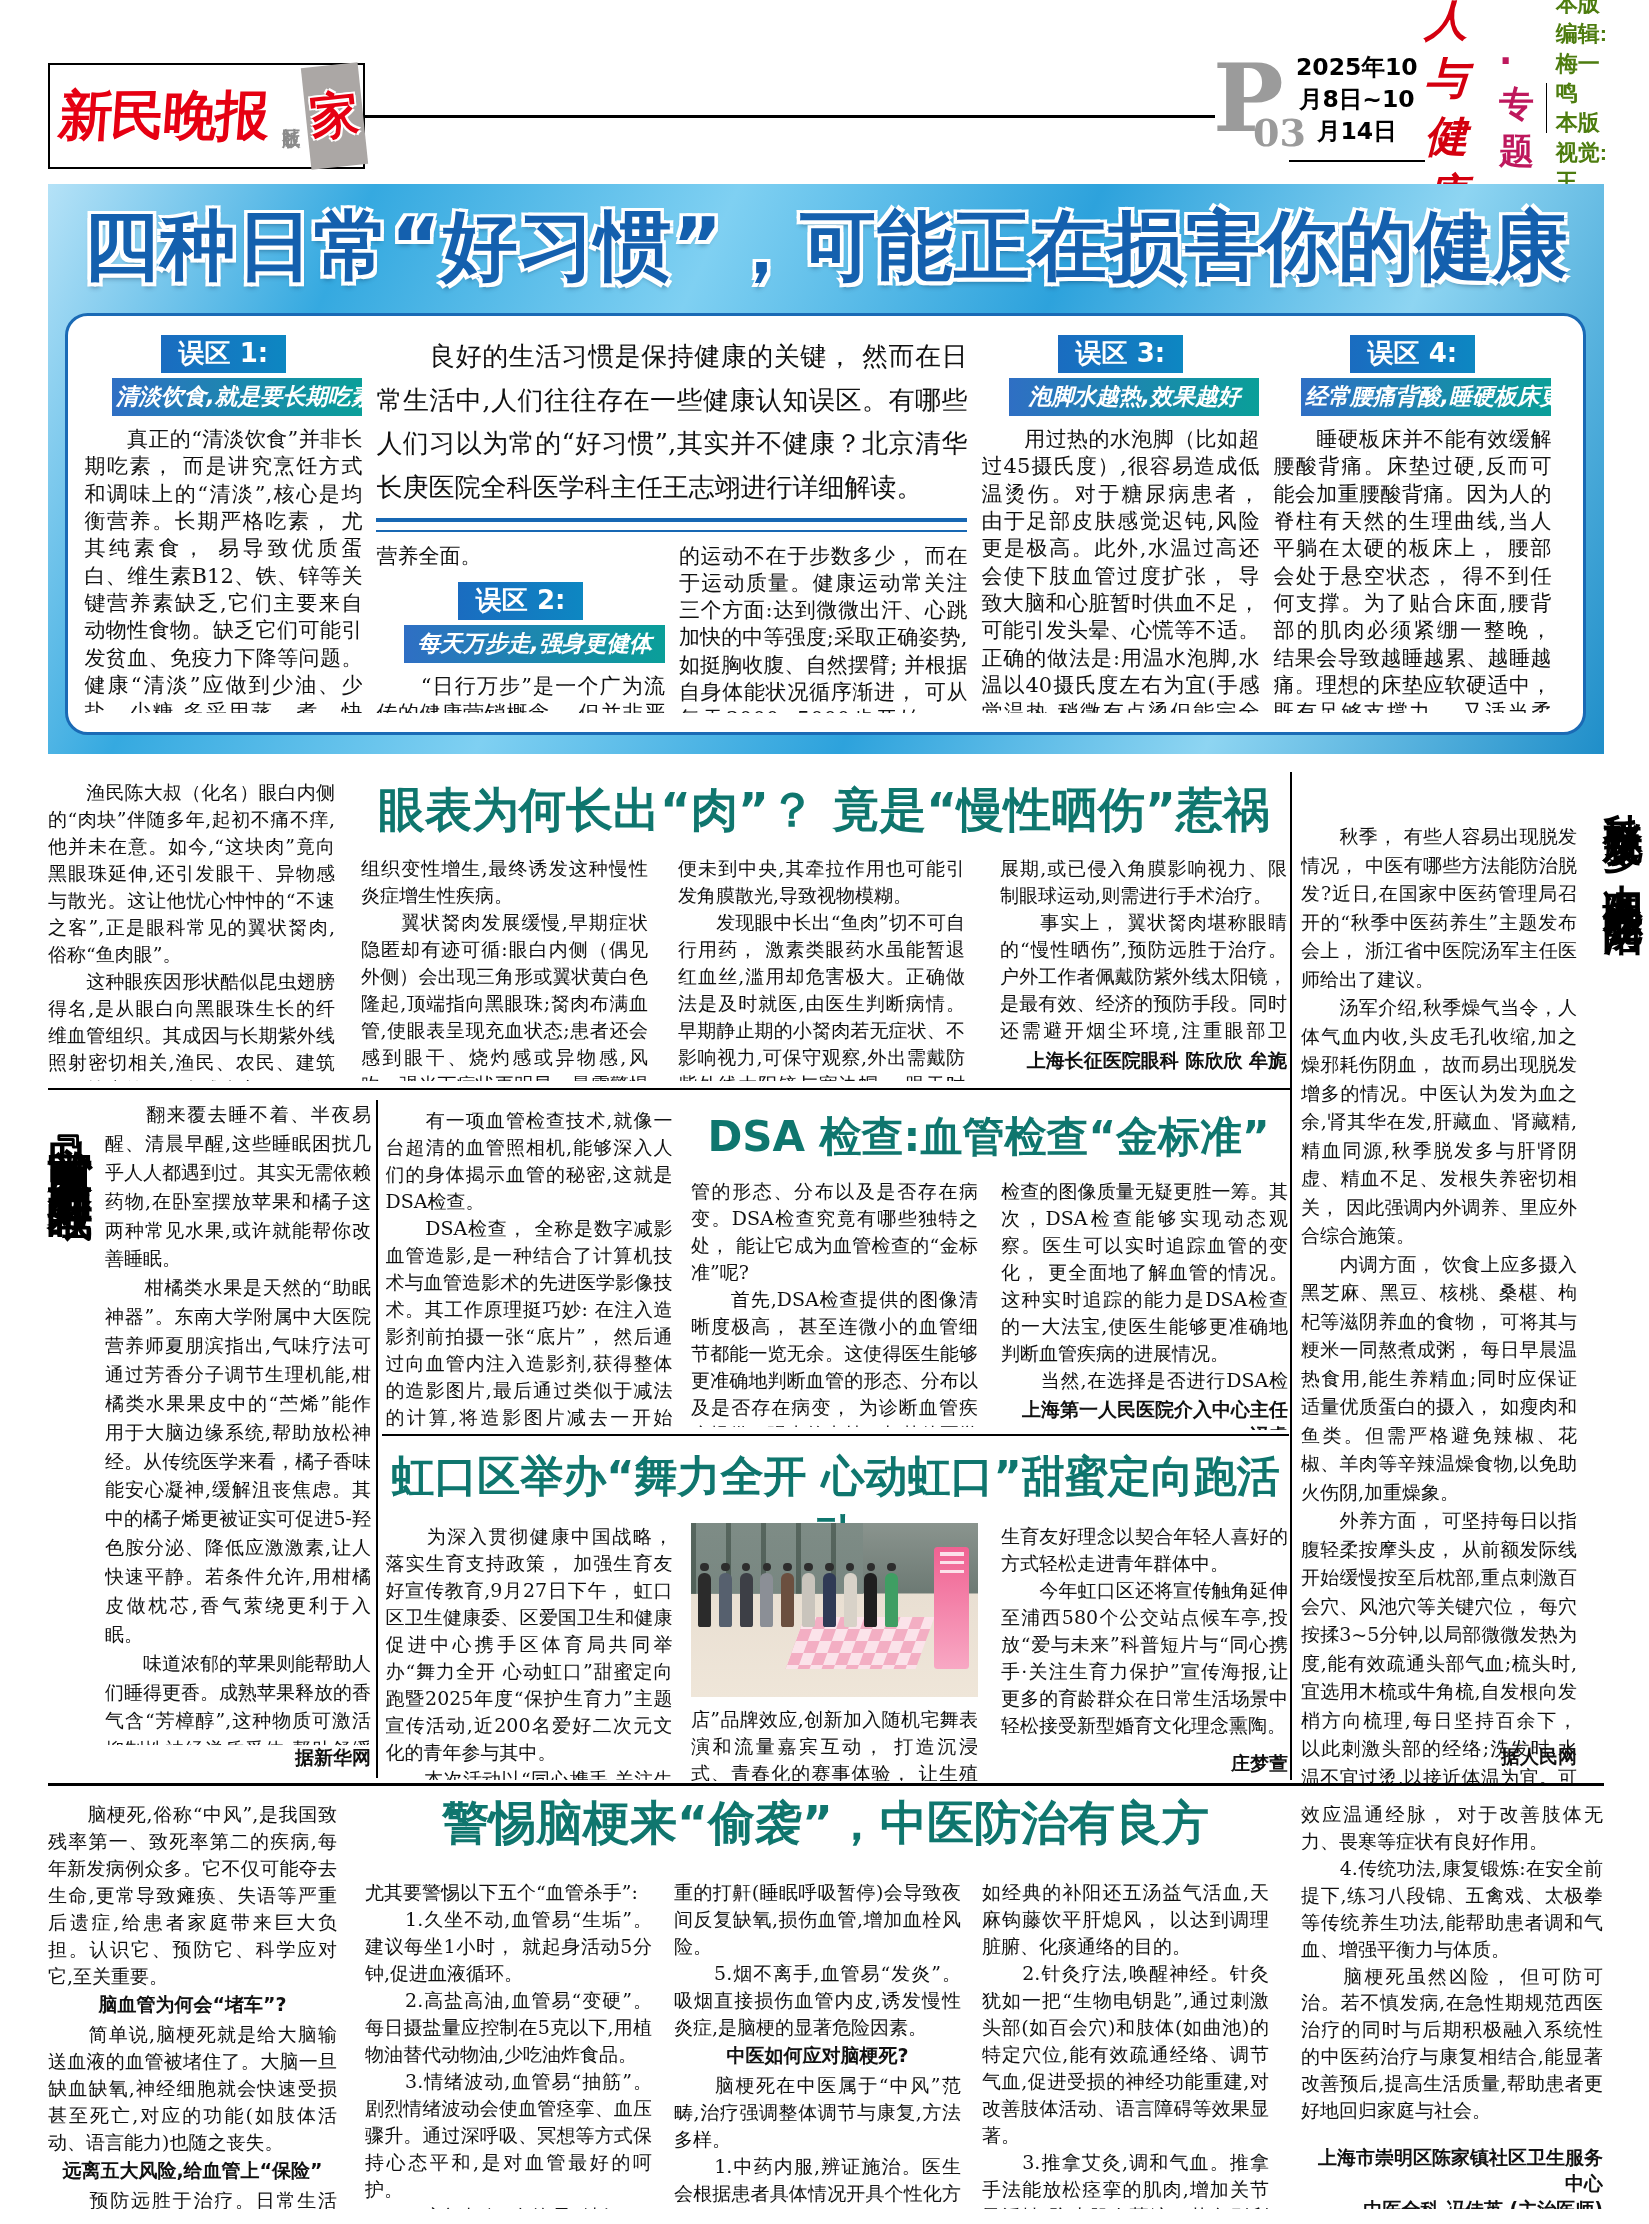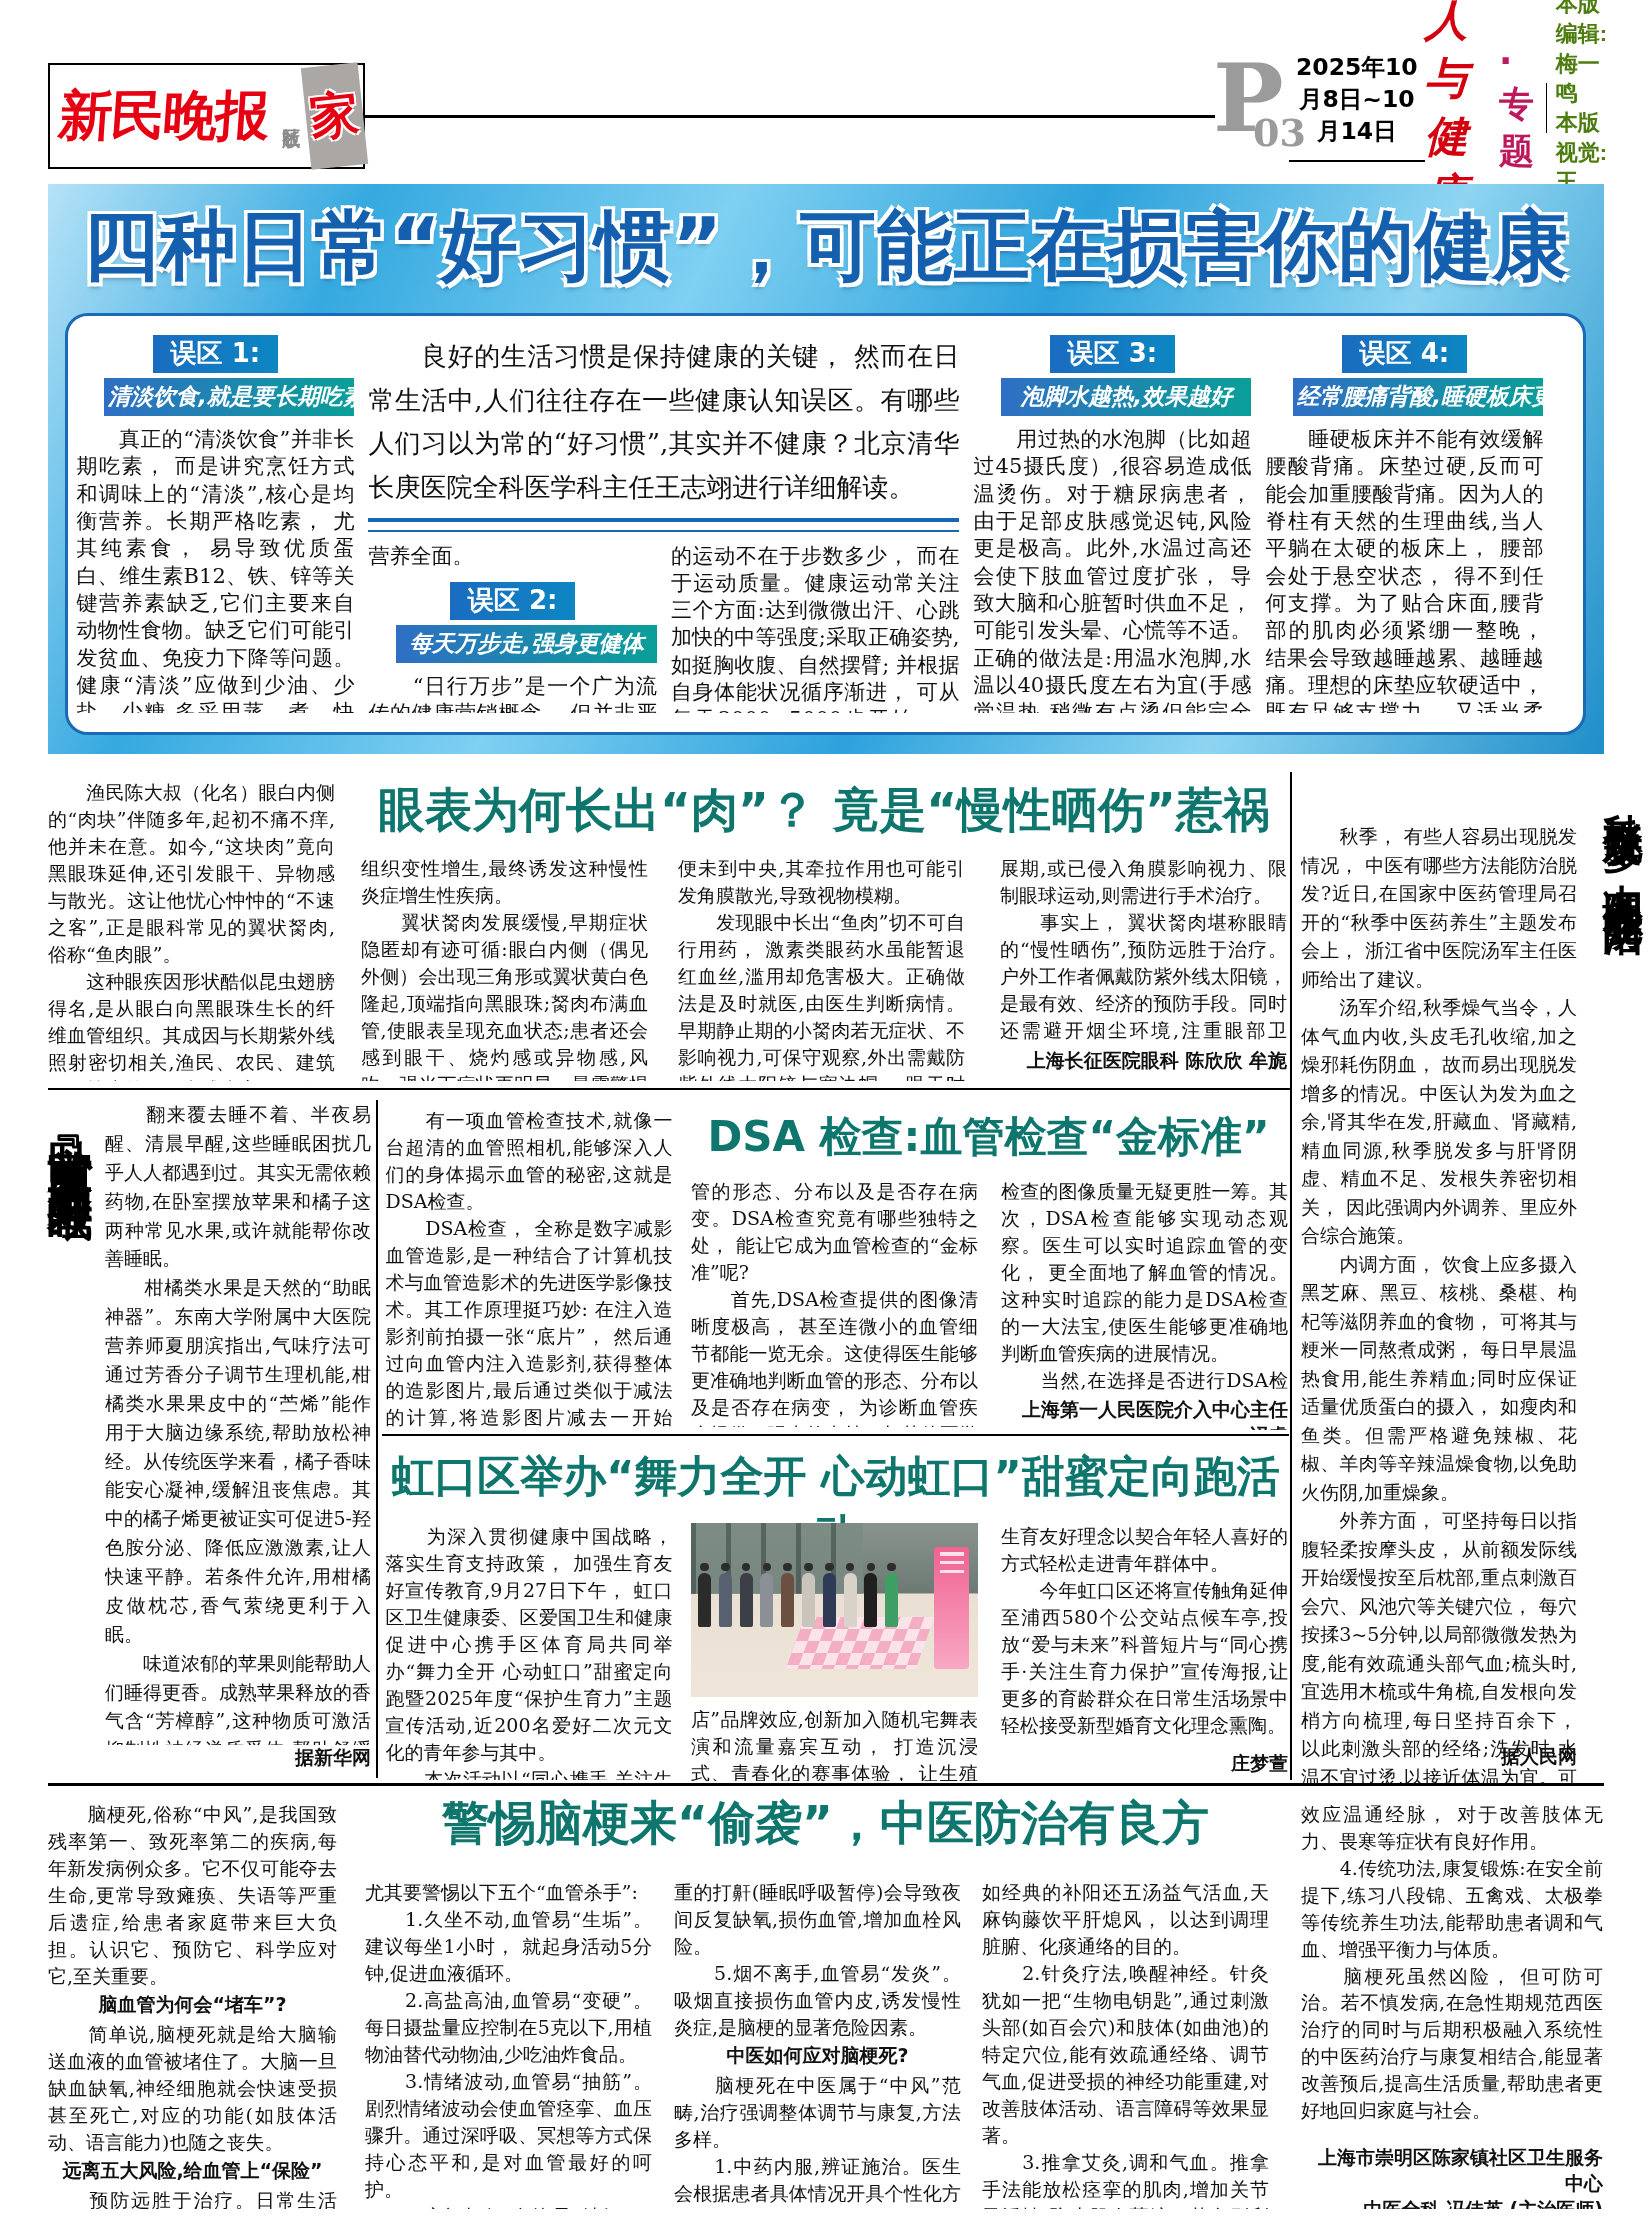--- a/index.html
+++ b/index.html
@@ -34,21 +34,21 @@
            font-family:Liberation Sans, sans-serif;color:#4d7c0f;}
   
   .banner{left:48px;top:184px;width:1556px;height:570px;
           background:linear-gradient(115deg,#b5e2f7 0%,#35a9e0 18%,#7fd0f2 38%,#2da2dc 58%,#8ed5f2 78%,#1f8ec9 100%);}
   .banner-headline{position:absolute;top:12px;left:0;width:100%;text-align:center;
           font-family:"DejaVu Sans","Liberation Sans",sans-serif;font-weight:900;font-size:76px;letter-spacing:0.9px;
           color:#1460ae;
           text-shadow:-3.5px -3.5px 0 #fff,3.5px -3.5px 0 #fff,-3.5px 3.5px 0 #fff,3.5px 3.5px 0 #fff,0 5.2px 5.2px rgba(0,40,80,.45);}
   .feature-box{position:absolute;left:17.4px;top:129px;width:1521px;height:422px;background:#fff;
                border:3.5px solid #1a6ab5;border-radius:22.6px;box-sizing:border-box;
-               padding:19px 8px;display:grid;grid-template-columns:278px 591px 278px 278px;column-gap:14px;overflow:hidden;}
+               padding:19px 16px;display:grid;grid-template-columns:278px 591px 278px 278px;column-gap:14px;overflow:hidden;}
   .myth-col{overflow:hidden;}
   .myth-label{display:block;width:fit-content;margin:0 auto;background:linear-gradient(90deg,#1a6cc0,#0d87c2);
               color:#fff;font-weight:bold;font-size:26px;padding:0.9px 17.4px 2.6px 17.4px;
               font-family:"DejaVu Sans",sans-serif;}
   .myth-title{background:linear-gradient(90deg,#2f6fc4,#0a9f99);color:#fff;font-style:italic;font-weight:bold;
               font-size:22.6px;text-align:center;padding:3.5px 3.5px;margin-top:4.3px;
               font-family:"DejaVu Sans",sans-serif;white-space:nowrap;margin-left:28px;}
   .myth-body{font-size:21px;line-height:1.3;text-align:justify;margin-top:10.4px;white-space:pre-line;}
   .intro-text{font-size:26px;line-height:1.68;text-align:justify;font-weight:500;white-space:pre-line;}
   .dbl-rule{height:7.8px;border-top:4.3px solid #1767b3;border-bottom:2.6px solid #1767b3;margin:8.7px 0 10.4px 0;}

